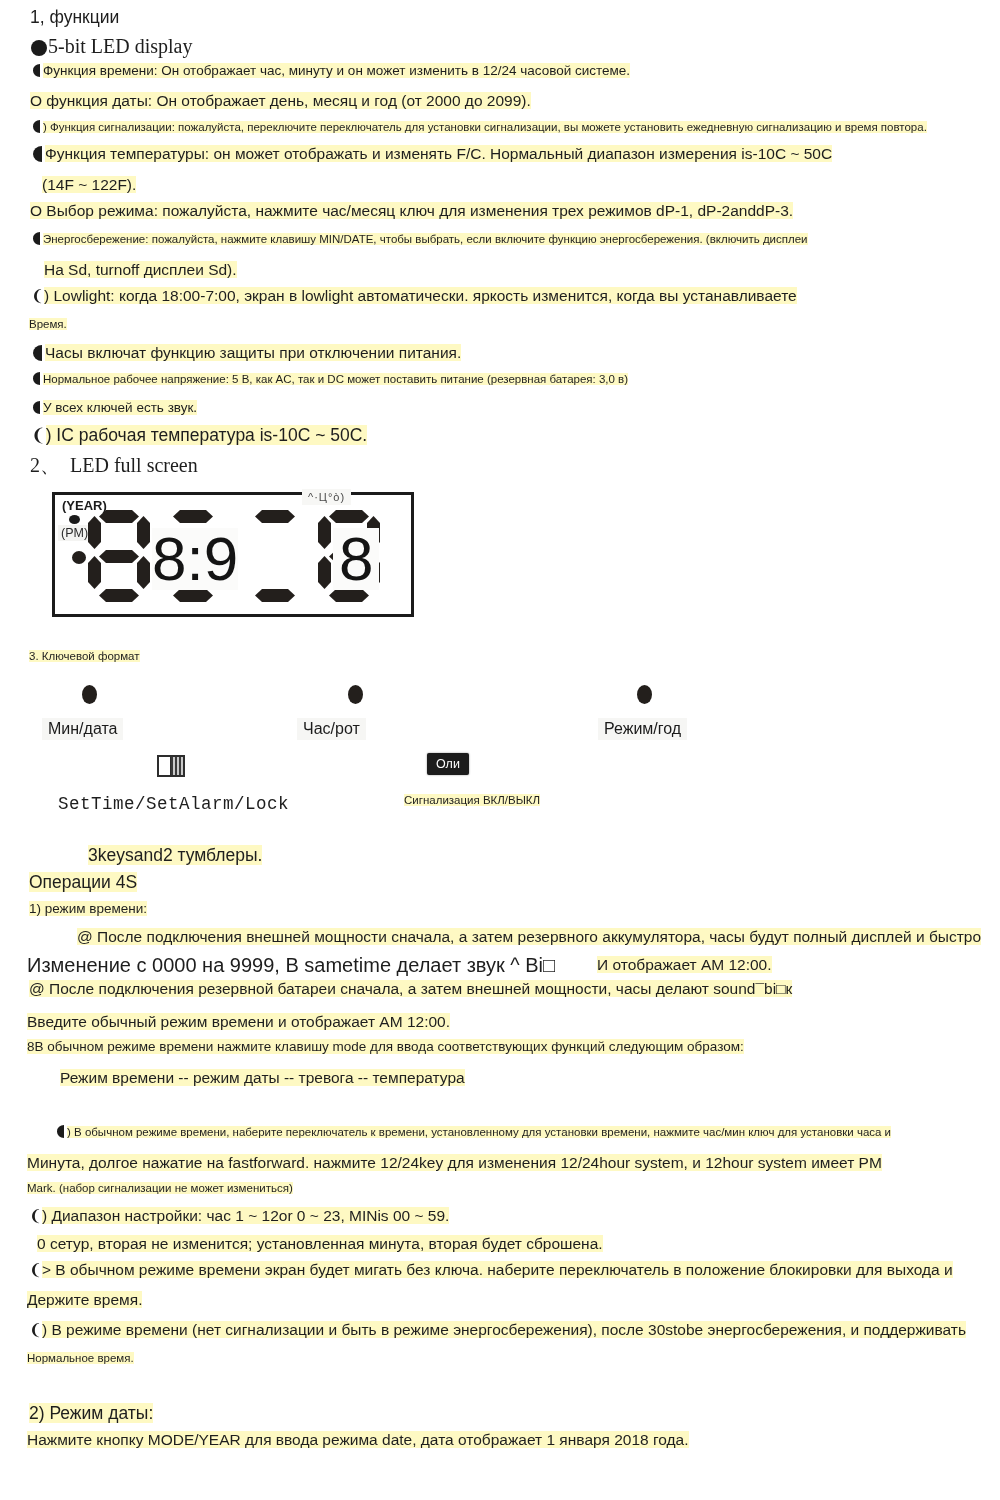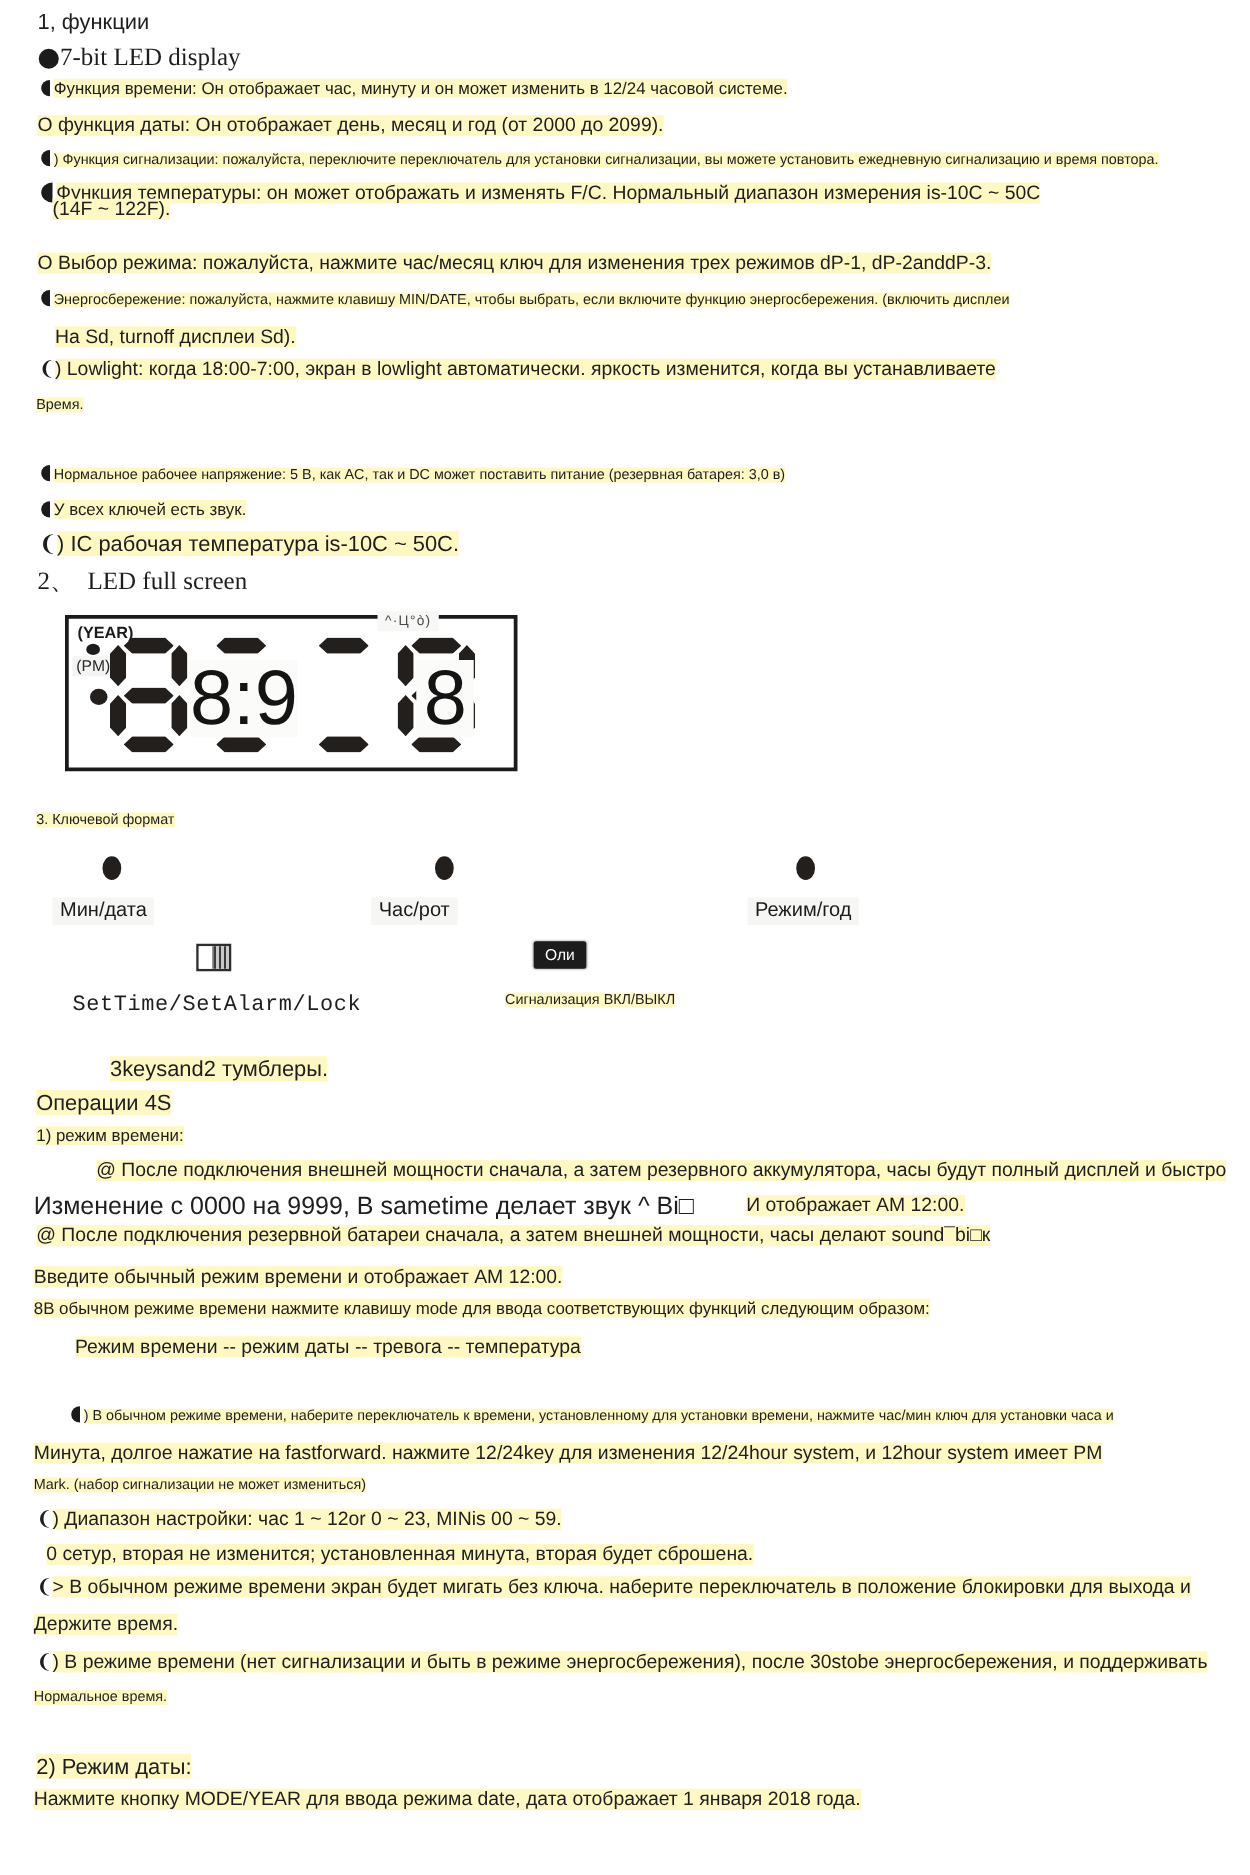--- a/index.html
+++ b/index.html
@@ -201,40 +201,40 @@
   .hl { background: #fef9c3; }
 </style>
 </head>
 <body>
 
 <div class="page">
 
   <div class="ln s-lg" style="left:30px; top:8px;">1, функции</div>
 
   <div class="ln s-xl serif" style="left:31px; top:36px;">
-    <span class="bullet-full"></span><span>7-bit LED display</span>
+    <span class="bullet-full"></span><span>5-bit LED display</span>
   </div>
 
   <div class="ln s-sm" style="left:33px; top:64px;">
     <span class="bullet-half sm"></span><span class="hl">Функция времени: Он отображает час, минуту и он может изменить в 12/24 часовой системе.</span>
   </div>
 
   <div class="ln s-md" style="left:30px; top:93px;">
     <span class="hl">О функция даты: Он отображает день, месяц и год (от 2000 до 2099).</span>
   </div>
 
   <div class="ln s-xs" style="left:33px; top:120px;">
     <span class="bullet-half sm"></span><span class="hl">) Функция сигнализации: пожалуйста, переключите переключатель для установки сигнализации, вы можете установить ежедневную сигнализацию и время повтора.</span>
   </div>
 
   <div class="ln s-md" style="left:33px; top:146px;">
     <span class="bullet-half"></span><span class="hl">Функция температуры: он может отображать и изменять F/C. Нормальный диапазон измерения is-10C ~ 50C</span>
   </div>
 
-  <div class="ln s-md" style="left:42px; top:160px;">
+  <div class="ln s-md" style="left:42px; top:177px;">
     <span class="hl">(14F ~ 122F).</span>
   </div>
 
   <div class="ln s-md" style="left:30px; top:203px;">
     <span class="hl">О Выбор режима: пожалуйста, нажмите час/месяц ключ для изменения трех режимов dP-1, dP-2anddP-3.</span>
   </div>
 
   <div class="ln s-xs" style="left:33px; top:232px;">
     <span class="bullet-half sm"></span><span class="hl">Энергосбережение: пожалуйста, нажмите клавишу MIN/DATE, чтобы выбрать, если включите функцию энергосбережения. (включить дисплеи</span>
   </div>
@@ -244,20 +244,23 @@
   </div>
 
   <div class="ln s-md" style="left:31px; top:288px;">
     <span class="bullet-open">❨</span><span class="hl">) Lowlight: когда 18:00-7:00, экран в lowlight автоматически. яркость изменится, когда вы устанавливаете</span>
   </div>
 
   <div class="ln s-xs" style="left:29px; top:318px;">
     <span class="hl">Время.</span>
   </div>
 
+  <div class="ln s-md" style="left:33px; top:345px;">
+    <span class="bullet-half"></span><span class="hl">Часы включат функцию защиты при отключении питания.</span>
+  </div>
 
   <div class="ln s-xs" style="left:33px; top:372px;">
     <span class="bullet-half sm"></span><span class="hl">Нормальное рабочее напряжение: 5 В, как AC, так и DC может поставить питание (резервная батарея: 3,0 в)</span>
   </div>
 
   <div class="ln s-sm" style="left:33px; top:401px;">
     <span class="bullet-half sm"></span><span class="hl">У всех ключей есть звук.</span>
   </div>
 
   <div class="ln s-lg" style="left:31px; top:426px;">

